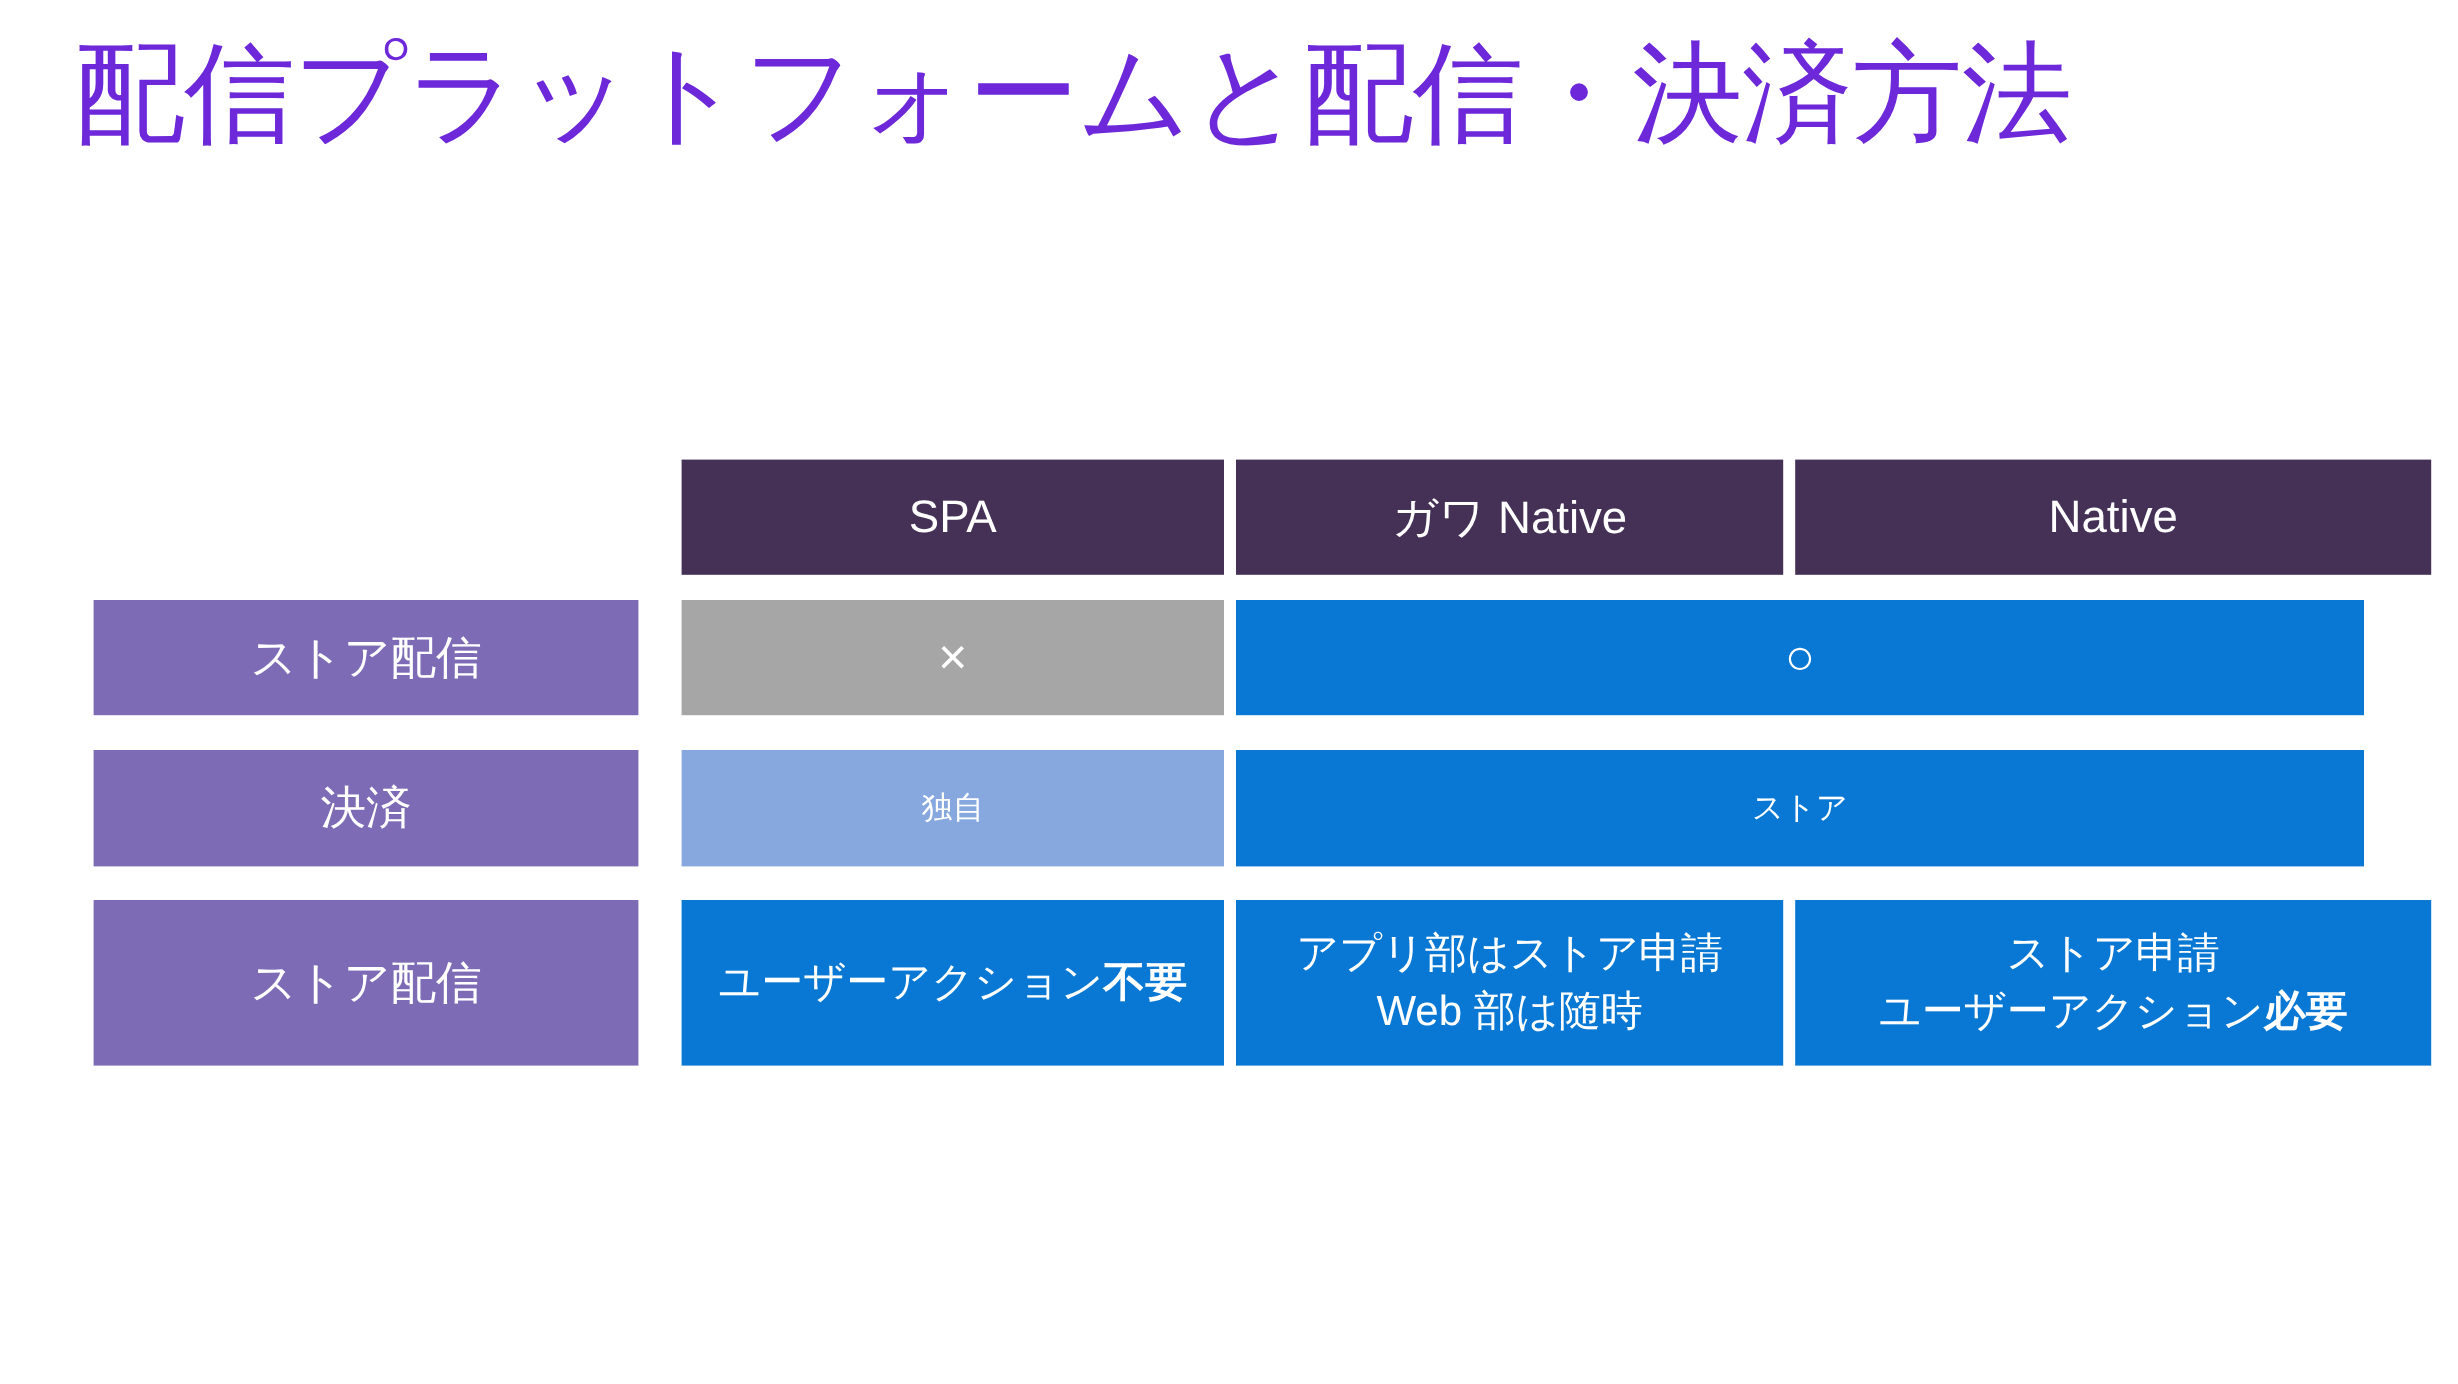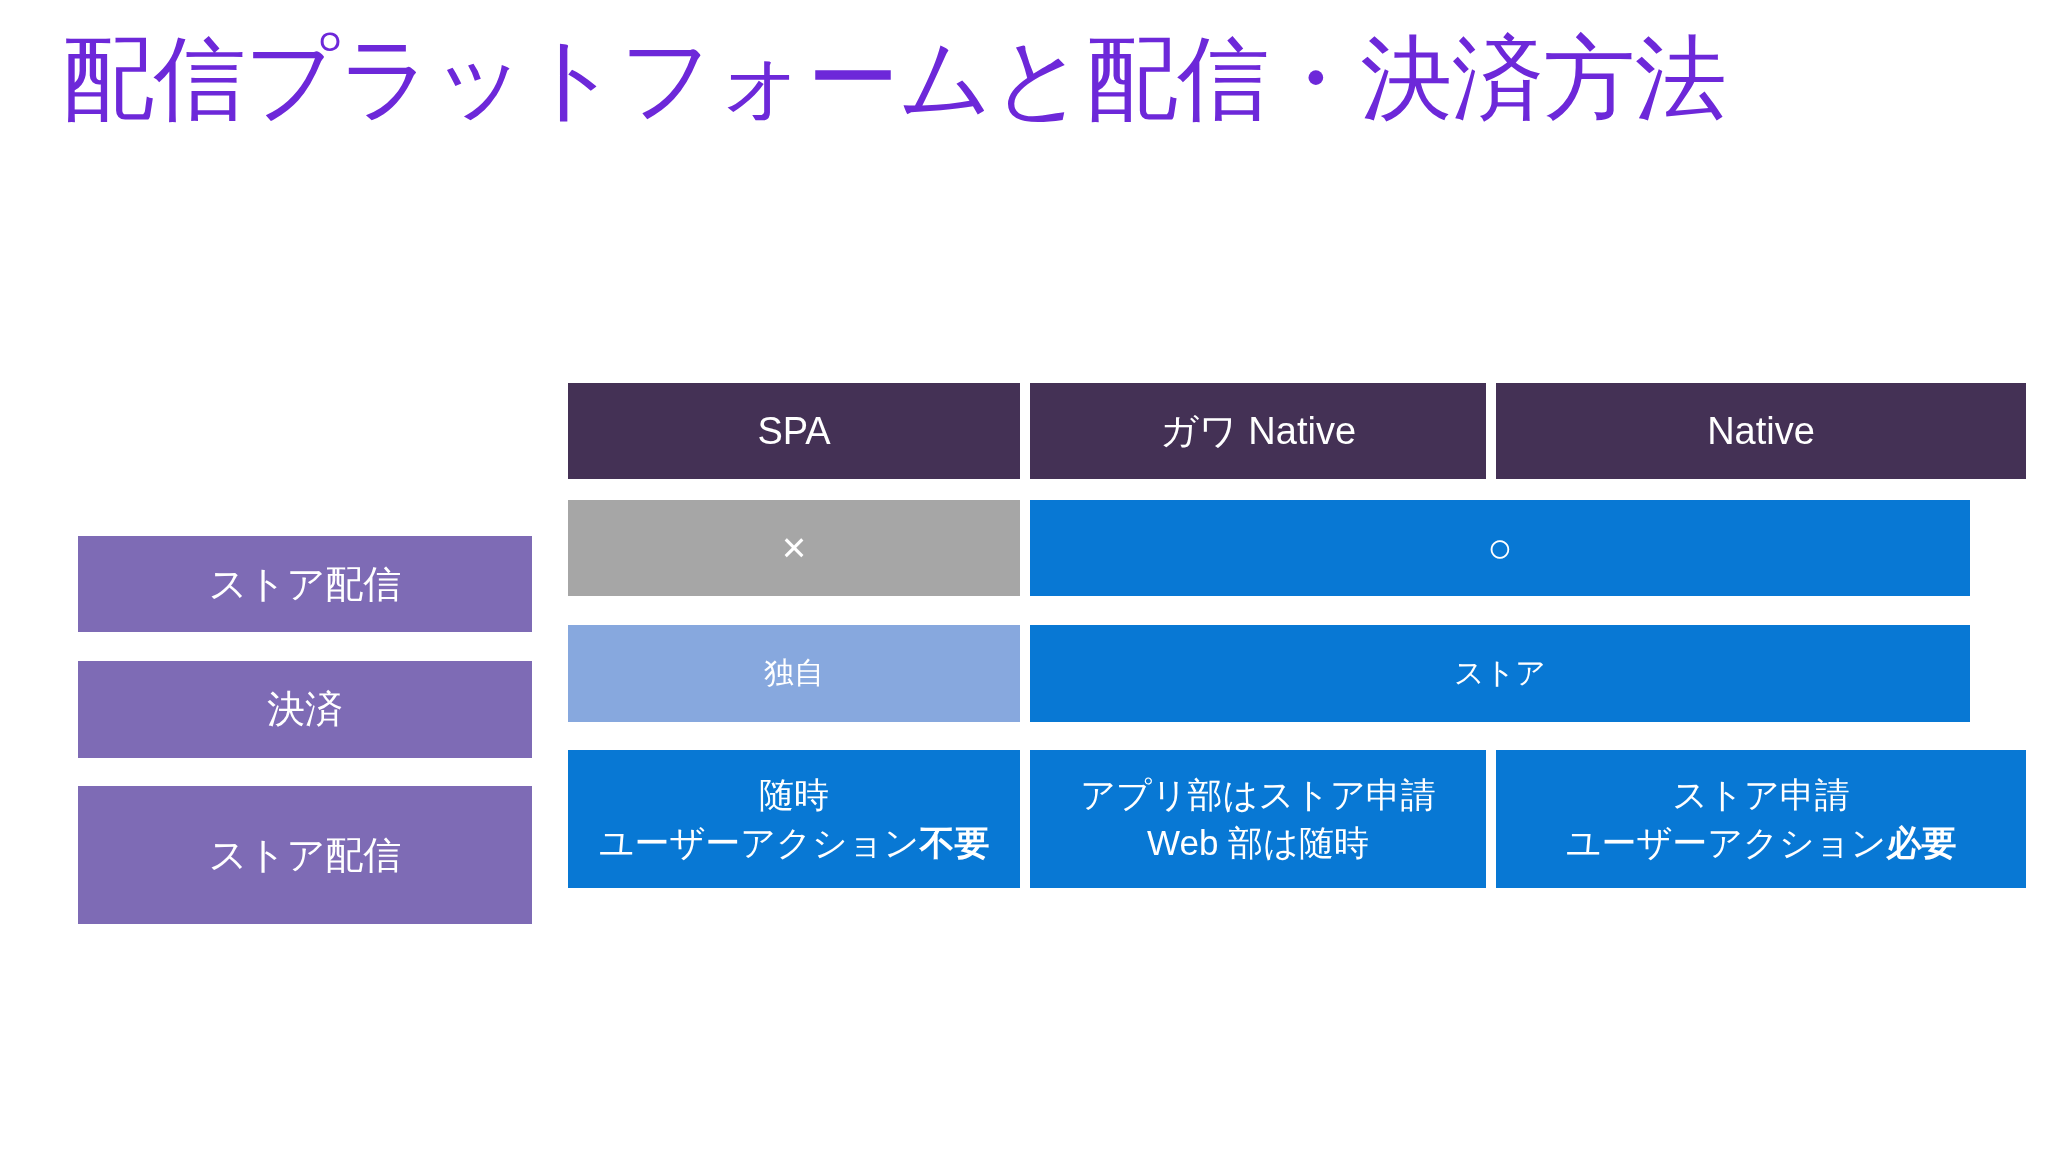--- a/index.html
+++ b/index.html
@@ -77,23 +77,23 @@
 
   
   .fill-header     { background: #443155; }
   .fill-rowlabel   { background: #7E6BB5; }
   .fill-gray       { background: #A6A6A6; }
   .fill-blue       { background: #0878D4; }
   .fill-lightblue  { background: #87A8DE; }
 
   
   .t-header   { font-size: 38px; }
-  .t-rowlabel { font-size: 38px; margin-top: 36px; }
+  .t-rowlabel { font-size: 38px; }
   .t-mark     { font-size: 42px; }
-  .t-value    { font-size: 30px; }
+  .t-value    { font-size: 26px; }
   .t-multi    { font-size: 35px; line-height: 1.38; }
 
   .accent { color: #ffffff; font-weight: 700; }
 
   .line { display: block; }
 </style>
 </head>
 <body>
 
 <div id="slide">
@@ -137,21 +137,20 @@
     <div class="cell fill-blue t-value row-2 col-23">
       <span class="cell-text">ストア</span>
     </div>
 
     <div class="cell fill-rowlabel t-rowlabel row-3 col-label">
       <span class="cell-text">ストア配信</span>
     </div>
 
     <div class="cell fill-blue t-multi row-3 col-1">
       <span class="cell-text">
-        <span class="line">随時</span>
         <span class="line"><span>ユーザーアクション</span><span class="accent">不要</span></span>
       </span>
     </div>
 
     <div class="cell fill-blue t-multi row-3 col-2">
       <span class="cell-text">
         <span class="line"><span>アプリ部はストア申請</span><span class="accent"></span></span>
         <span class="line">Web 部は随時</span>
       </span>
     </div>

